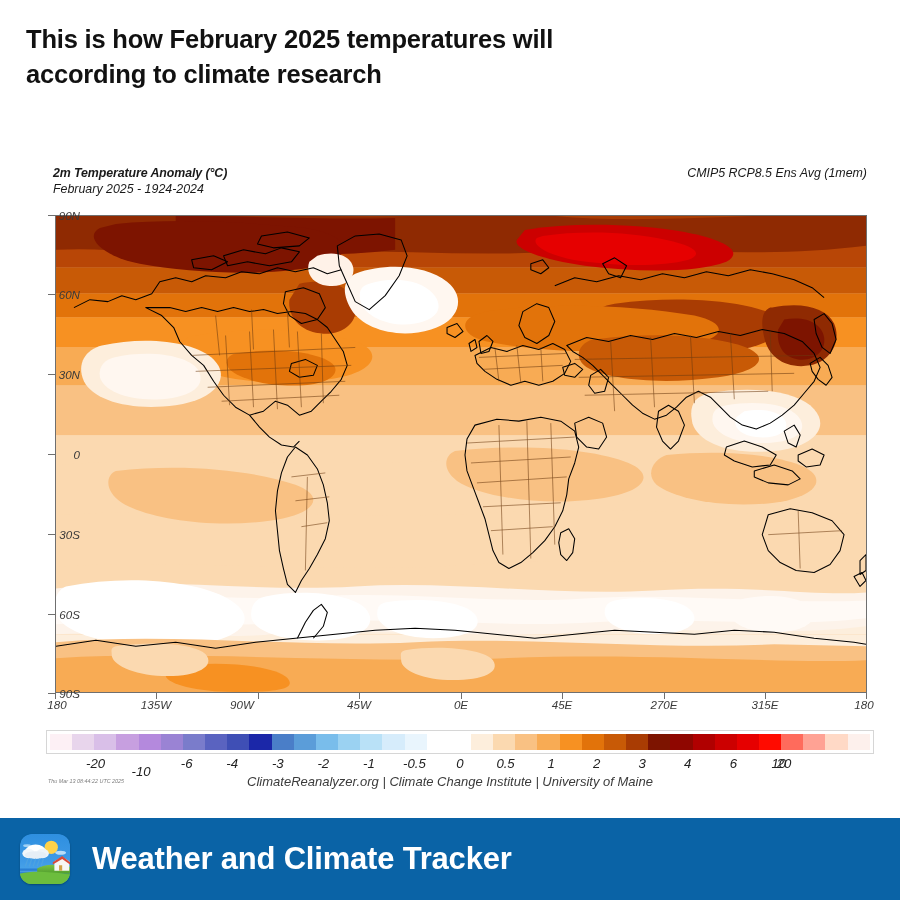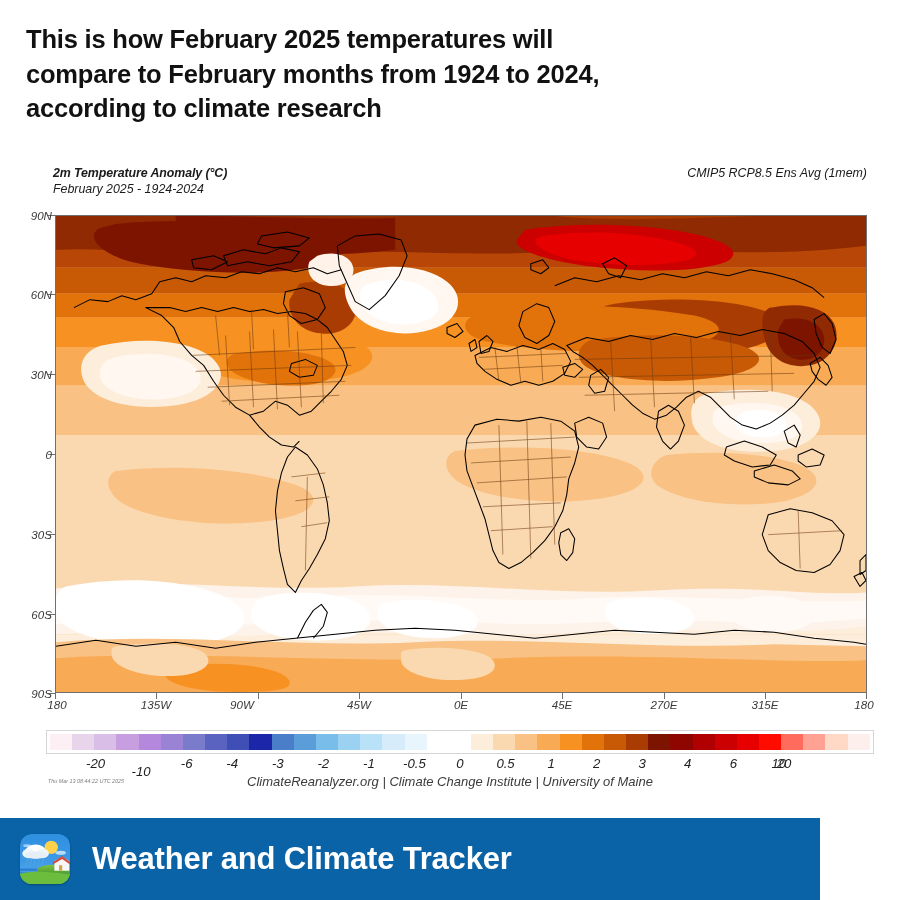--- a/index.html
+++ b/index.html
@@ -51,21 +51,21 @@
     left: 55px; top: 63px;
     width: 812px; height: 478px;
     border: 1px solid #6f6f6f;
     background: #f6b77a;
     overflow: hidden;
   }
   #plot svg { display: block; width: 100%; height: 100%; }
 
   
   .ylab {
-    position: absolute; right: 848px;
+    position: absolute; right: 820px;
     font-size: 11.6px; color: #3a3a3a;
     text-align: right; white-space: nowrap;
   }
   .ytick {
     position: absolute; left: 48px; width: 7px;
     height: 1px; background: #6f6f6f;
   }
   
   .xlab {
     position: absolute; top: 546px;
@@ -104,42 +104,41 @@
   }
   #credit {
     position: absolute; left: 0; top: 622px;
     width: 900px; text-align: center;
     font-size: 13px; color: #3b3b3b;
   }
 
   
   #banner {
     position: absolute; left: 0; bottom: 0;
-    width: 820px; height: 82px;
+    width: 900px; height: 82px;
     background: #0a63a6;
     display: flex; align-items: center;
   }
   #app-icon {
     width: 50px; height: 50px; margin-left: 20px;
     border-radius: 12px; overflow: hidden; flex: 0 0 auto;
     box-shadow: 0 1px 2px rgba(0,0,0,.3);
   }
   #app-icon svg { display: block; width: 100%; height: 100%; }
   #banner-title {
     margin-left: 22px;
     color: #ffffff; font-size: 31px; font-weight: bold;
     letter-spacing: -0.2px; font-stretch: condensed;
   }
 </style>
 </head>
 <body>
 
 <div id="headline">
   <span class="hl-line">This is how February 2025 temperatures will</span>
-  <span class="hl-line">compare to February months from 1924 to 2024,</span>
   <span class="hl-line">according to climate research</span>
 </div>
 
 <div id="figure">
 
   <div class="fig-head-left">
     <div class="l1">2m Temperature Anomaly (°C)</div>
     <div class="l2">February 2025 - 1924-2024</div>
   </div>
 

